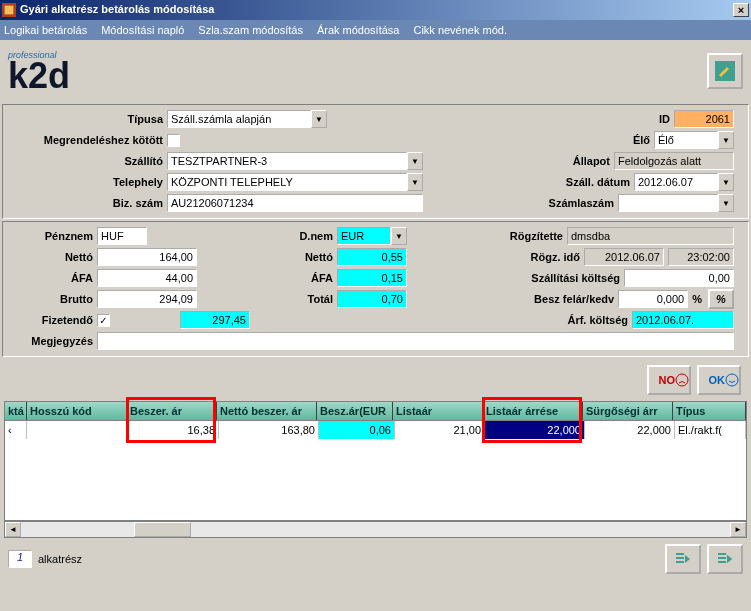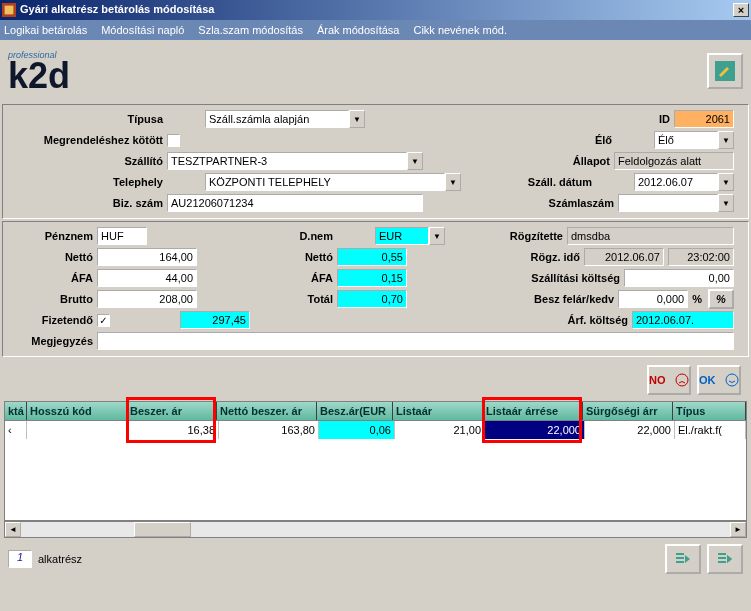--- a/index.html
+++ b/index.html
@@ -15,25 +15,25 @@
   .logo-main { font-family: Liberation Sans, sans-serif; font-size: 36px; font-weight: bold; color: #0f172a; line-height: 32px; }
   .tbtn { width: 36px; height: 36px; border: 2px outset #fff; background: #d4d0c8; display:flex; align-items:center; justify-content:center; cursor:pointer; }
   .panel { border-top: 1px solid #808080; border-left:1px solid #808080; border-bottom:1px solid #fff; border-right:1px solid #fff; margin: 2px; padding: 4px 14px; background: #d4d0c8; }
   .form-row { display: flex; align-items: center; height: 20px; margin-bottom: 1px; }
   .lbl { font-weight: bold; text-align: right; padding-right: 4px; }
   .field { border: 1px inset #fff; background: white; height: 18px; padding: 1px 3px; display:flex; align-items:center; }
   .field.ro { background: #d4d0c8; }
   .field.cyan { background: #00ffff; }
   .field.orange { background: #ffb060; }
   .num { text-align: right; justify-content: flex-end; }
-  .combo { display:flex;margin-left:38px; }
+  .combo { display:flex; }
   .combo .arrow { width:16px; background:#d4d0c8; border:1px outset #fff; display:flex; align-items:center; justify-content:center; font-size:8px; cursor:pointer;}
   .checkbox { width:13px; height:13px; border:1px inset #fff; background:white; display:flex; align-items:center; justify-content:center; font-size:10px;}
   .btns-row { display:flex; justify-content:flex-end; gap:6px; padding:6px 10px; }
-  .bigbtn { width:44px; height:30px; border:2px outset #fff; background:#d4d0c8; display:flex; align-items:center; justify-content:space-between; cursor:pointer; font-weight:bold; font-size:12px;}
+  .bigbtn { width:44px; height:30px; border:2px outset #fff; background:#d4d0c8; display:flex; align-items:center; justify-content:flex-end; cursor:pointer; font-weight:bold; font-size:12px;}
   .grid-wrap { margin: 0 4px; }
   .grid-head { display:flex; background: linear-gradient(to bottom, #9fd8c8, #5fb89f); border:1px solid #808080; }
   .grid-head .gh { border-right:1px solid #404040; padding:2px 3px; font-weight:bold; color:#003030; height:18px; display:flex; align-items:center; overflow:hidden; }
   .grid-body { background:white; border:1px solid #808080; border-top:none; height:100px; overflow:hidden;}
   .grid-row { display:flex; height:18px; }
   .grid-row .gc { border-right:1px solid #c0c0c0; padding:1px 3px; display:flex; align-items:center; overflow:hidden;}
   .gc.num { justify-content:flex-end; }
   .gc.sel { background:#000080; color:white; }
   .gc.cyan { background:#00ffff; }
   .redbox { border:3px solid red; position:absolute; pointer-events:none; }
@@ -166,21 +166,21 @@
     <div class="field num" style="width:100px">44,00</div>
     <div style="width:70px"></div>
     <div class="lbl" style="width:70px">ÁFA</div>
     <div class="field cyan num" style="width:70px">0,15</div>
     <div style="flex:1"></div>
     <div class="lbl" style="width:120px">Szállítási költség</div>
     <div class="field num" style="width:110px">0,00</div>
   </div>
   <div class="form-row">
     <div class="lbl" style="width:80px">Brutto</div>
-    <div class="field num" style="width:100px">208,00</div>
+    <div class="field num" style="width:100px">294,09</div>
     <div style="width:70px"></div>
     <div class="lbl" style="width:70px">Totál</div>
     <div class="field cyan num" style="width:70px">0,70</div>
     <div style="flex:1"></div>
     <div class="lbl" style="width:110px">Besz felár/kedv</div>
     <div class="field num" style="width:70px">0,000</div>
     <div style="width:4px"></div>
     <span style="font-weight:bold">%</span>
     <div style="width:6px"></div>
     <div class="tbtn" style="width:26px;height:20px">

